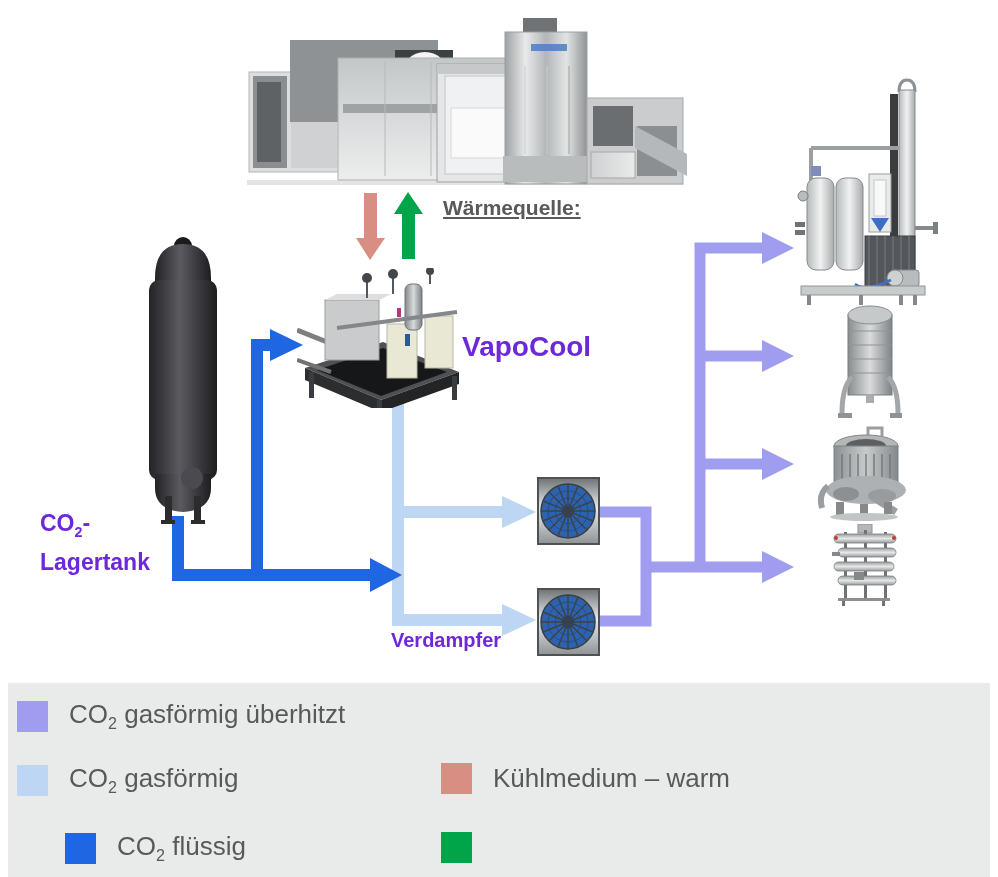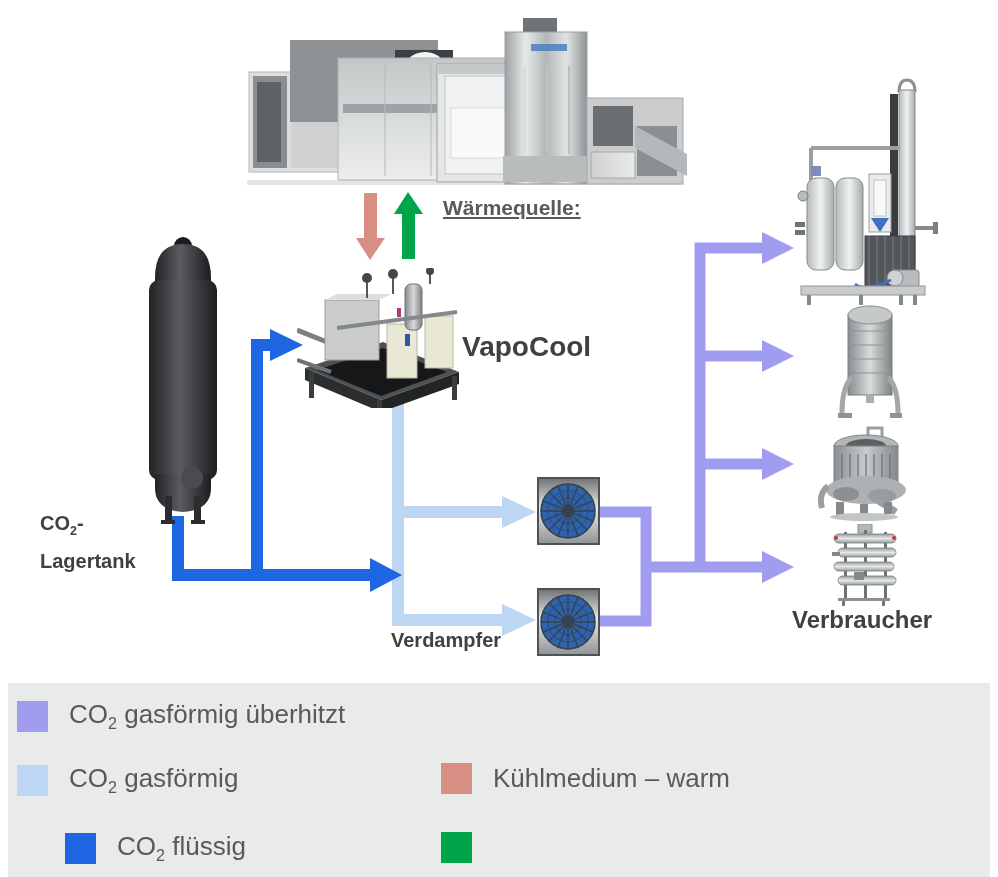--- a/index.html
+++ b/index.html
@@ -4,22 +4,22 @@
 <style>
   html,body{margin:0;padding:0;background:#ffffff;}
   body{font-family:"Liberation Sans",sans-serif;color:#595959;}
   .stage{position:relative;width:998px;height:877px;background:#fff;overflow:hidden;}
   .abs{position:absolute;}
   svg{display:block;}
   
   .heat-source{left:443px;top:194px;line-height:27px;text-decoration:underline;}
   .hs-title{font-size:21px;font-weight:bold;}
   .hs-sub{font-size:21px;}
-  .node-label{font-weight:bold;color:#404040;}
-  .tank-label{left:40px;top:508px;font-size:20px;line-height:30px;}
+  .node-label{font-weight:bold;color:#6d28d9;}
+  .tank-label{left:40px;top:508px;font-size:23px;line-height:30px;}
   .vapocool-label{left:462px;top:331px;font-size:28px;}
   .verdampfer-label{left:391px;top:629px;font-size:20px;}
   .verbraucher-label{left:792px;top:606px;font-size:24px;}
   sub{font-size:0.62em;}
   
   .pipe-liquid{stroke:#1e66e2;stroke-width:12;fill:none;}
   .pipe-gas{stroke:#bcd6f4;stroke-width:12;fill:none;}
   .pipe-hot{stroke:#a09df1;stroke-width:11;fill:none;}
   .head-liquid{fill:#1e66e2;}
   .head-gas{fill:#bcd6f4;}
@@ -371,21 +371,20 @@
     <div class="hs-title">Wärmequelle:</div>
   </div>
 
   <div class="abs node-label tank-label">
     <div><span>CO</span><sub>2</sub><span>-</span></div>
     <div>Lagertank</div>
   </div>
 
   <div class="abs node-label vapocool-label">VapoCool</div>
   <div class="abs node-label verdampfer-label">Verdampfer</div>
-  <div class="abs node-label verbraucher-label">Verbraucher</div>
 
   <div class="abs legend">
     <div class="legend-item" style="left:9px;top:16px;">
       <span class="swatch" style="background: rgb(160, 157, 241);"></span>
       <span class="legend-text"><span>CO</span><sub>2</sub><span> gasförmig überhitzt</span></span>
     </div>
     <div class="legend-item" style="left:9px;top:80px;">
       <span class="swatch" style="background: rgb(188, 214, 244);"></span>
       <span class="legend-text"><span>CO</span><sub>2</sub><span> gasförmig</span></span>
     </div>

